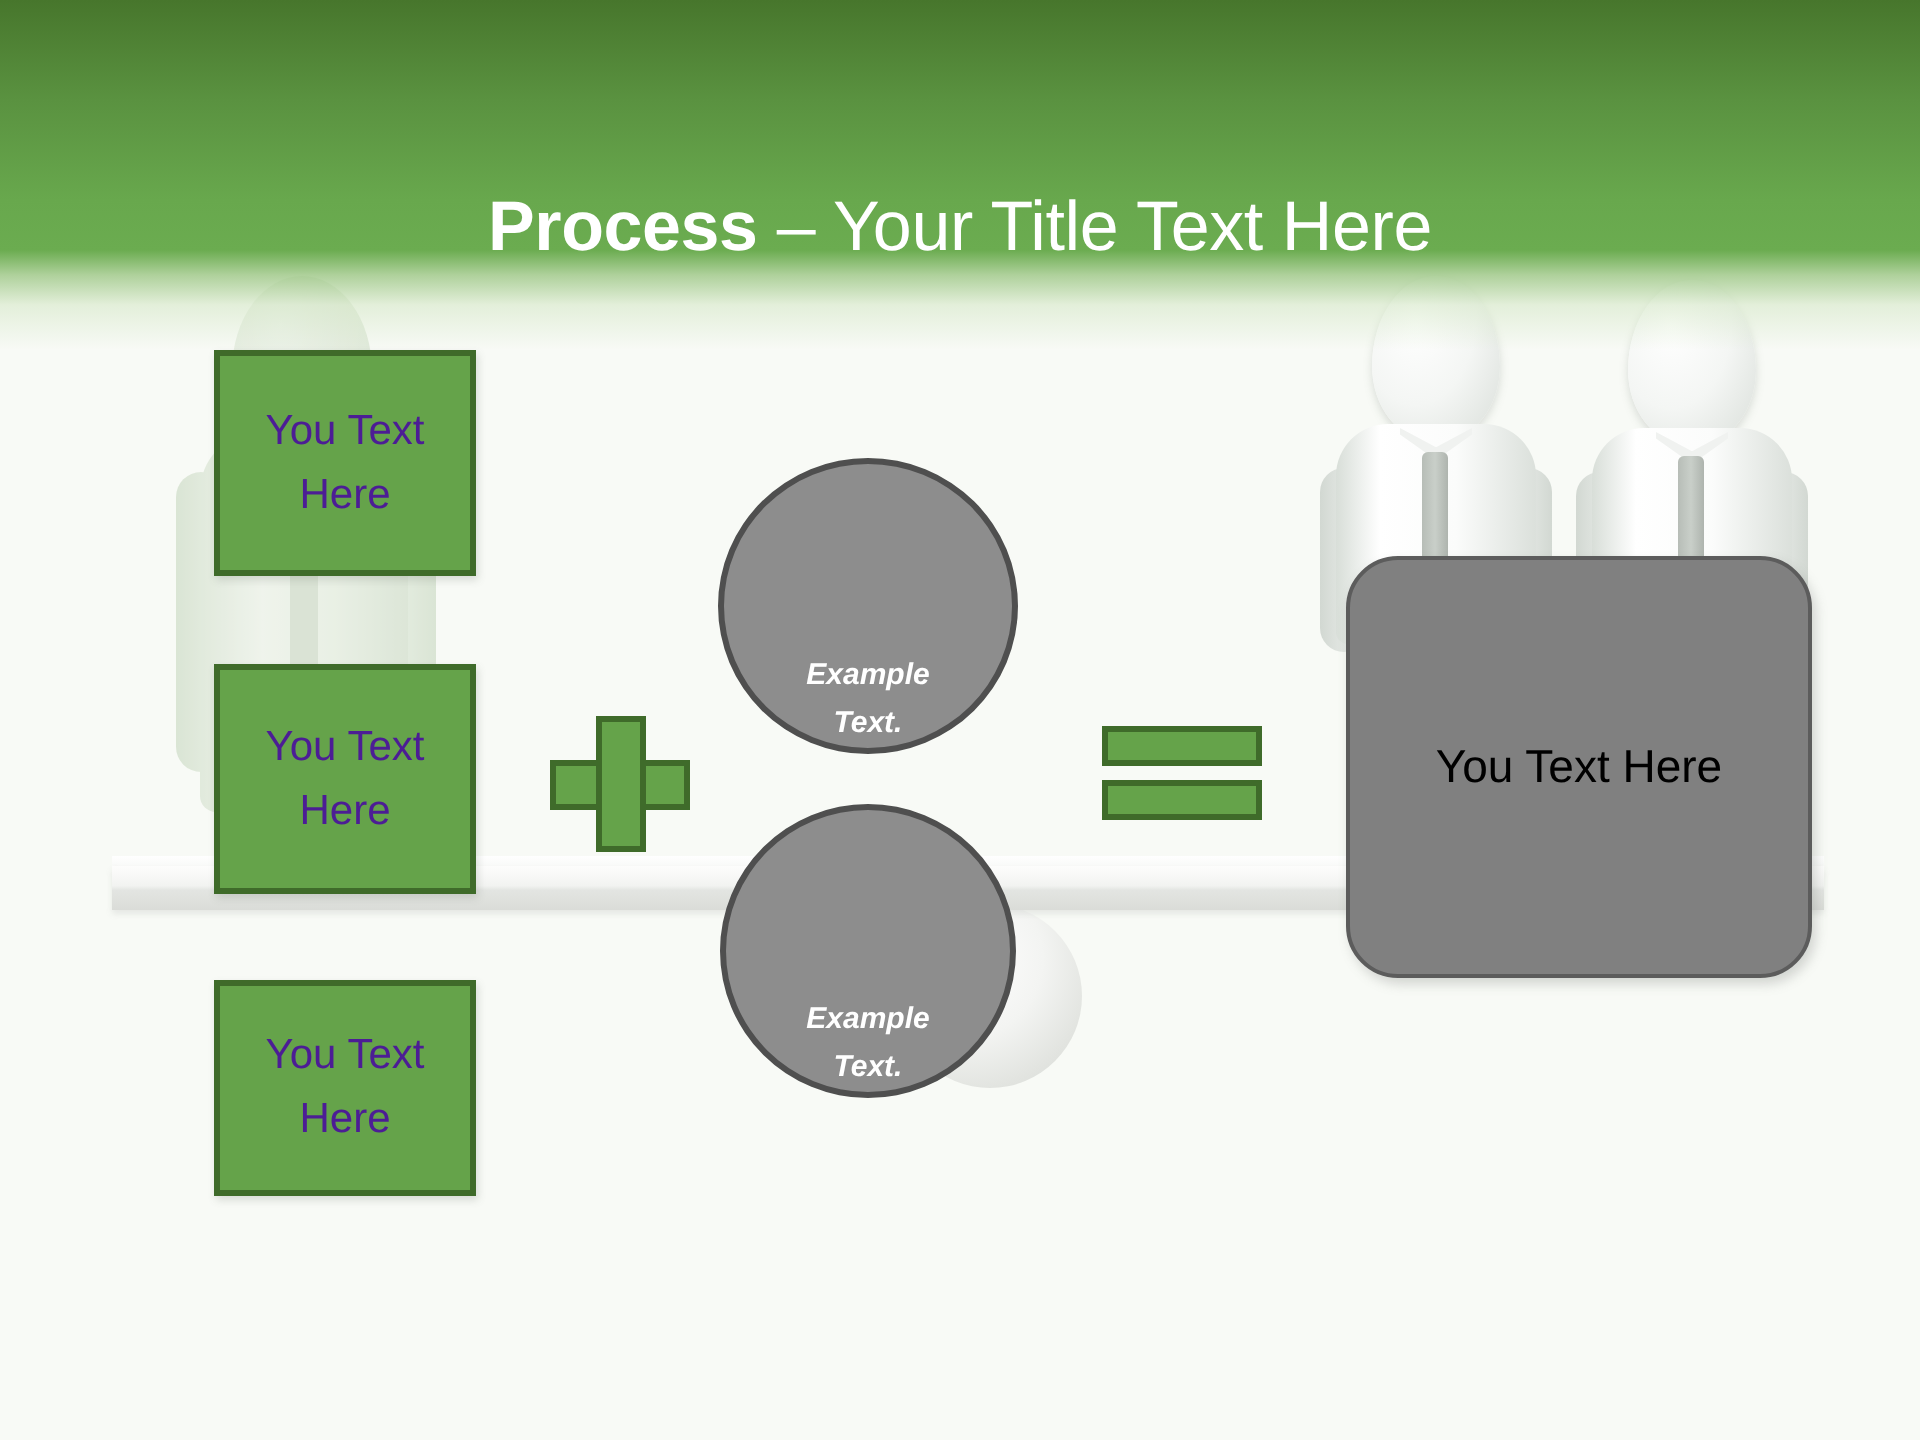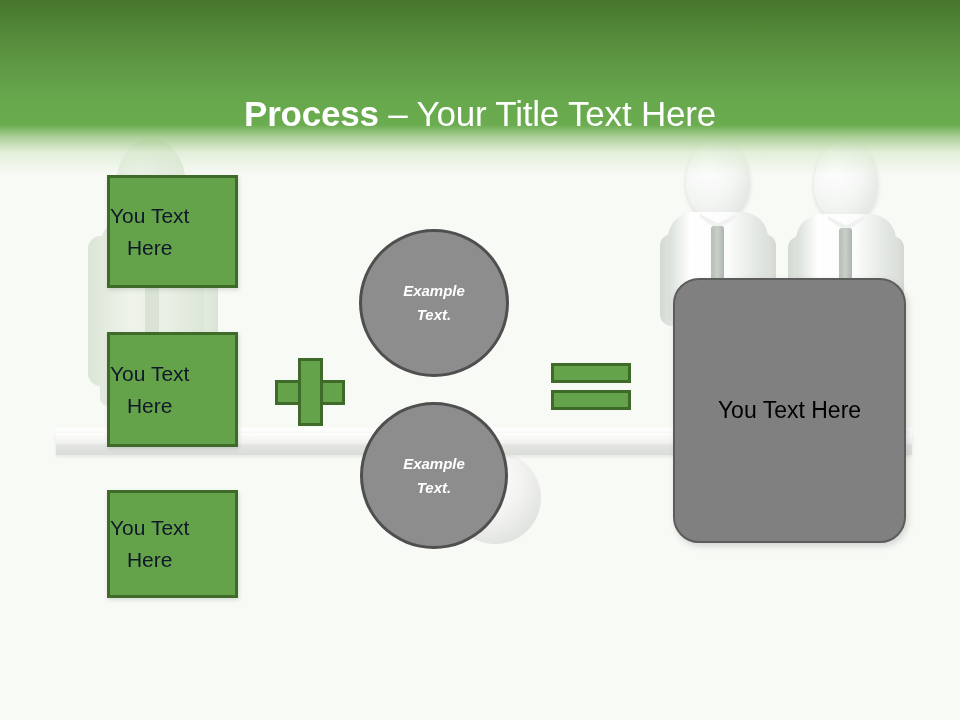--- a/index.html
+++ b/index.html
@@ -147,26 +147,27 @@
     border-radius: 50%;
     background: radial-gradient(circle at 36% 30%, #ffffff 0%, #f3f4f2 45%, #e2e4e0 75%, #d4d7d3 100%);
   }
 
   
   .green-box {
     position: absolute;
     background: #65a34a;
     border: 3px solid #3f6b2a;
     box-sizing: border-box;
-    color: #0f172a;
+    color: #4c1d95;
     font-size: 21px;
     line-height: 32px;
     text-align: center;
     display: flex;
     align-items: center;
+    justify-content: center;
     box-shadow: 1px 2px 4px rgba(90,100,90,0.20);
   }
   #green-box-1 { left: 107px; top: 175px; width: 131px; height: 113px; }
   #green-box-2 { left: 107px; top: 332px; width: 131px; height: 115px; }
   #green-box-3 { left: 107px; top: 490px; width: 131px; height: 108px; }
 
   
   .plus-sign {
     position: absolute;
     left: 275px; top: 358px;
@@ -205,31 +206,31 @@
     background: #8d8d8d;
     border: 3px solid #4f4f4f;
     box-sizing: border-box;
     color: #ffffff;
     font-size: 15px;
     font-weight: bold;
     font-style: italic;
     line-height: 24px;
     text-align: center;
     display: flex;
-    align-items: center;
+    align-items: flex-end;
     justify-content: center;
   }
   #gray-circle-1 { left: 359px; top: 229px; width: 150px; height: 148px; }
   #gray-circle-2 { left: 360px; top: 402px; width: 148px; height: 147px; }
 
   
   #result-box {
     position: absolute;
     left: 673px; top: 278px;
-    width: 233px; height: 265px;
+    width: 233px; height: 211px;
     background: #808080;
     border: 2px solid #5c5c5c;
     border-radius: 26px;
     box-sizing: border-box;
     color: #000000;
     font-size: 23px;
     text-align: center;
     display: flex;
     align-items: center;
     justify-content: center;

